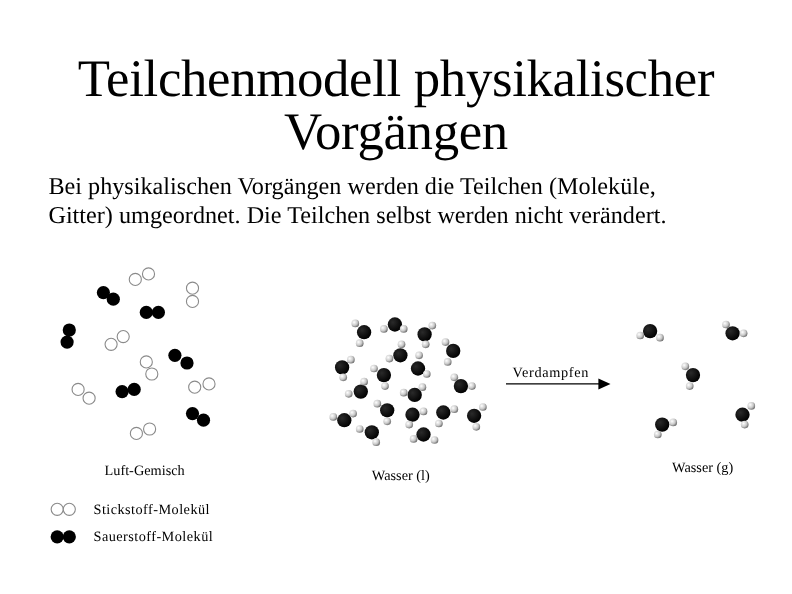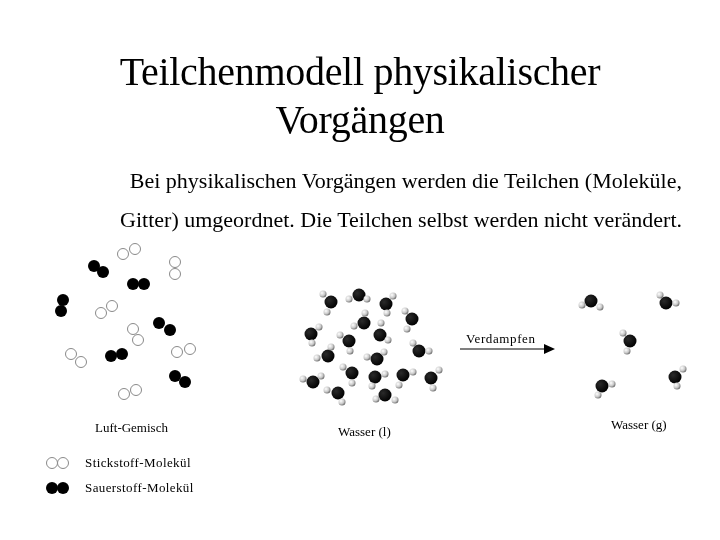--- a/index.html
+++ b/index.html
@@ -1,22 +1,22 @@
 <!DOCTYPE html>
 <html><head>
   <meta charset="utf-8">
   <style>
     html, body { margin: 0; padding: 0; background: #ffffff; }
     body { width: 720px; height: 540px; position: relative; overflow: hidden;
            font-family: "Liberation Serif", "DejaVu Serif", serif; color: #000; }
     .title { position: absolute; left: 0; top: 48px; width: 720px; text-align: center;
-             font-size: 40px; line-height: 48px; letter-spacing: -0.3px; }
+             font-size: 48px; line-height: 48px; letter-spacing: -0.3px; }
     .body-text { position: absolute; left: 44px; top: 155px; width: 650px;
                  font-size: 22px; line-height: 27px; }
-    .body-text p { margin: 12px; text-align: right; }
+    .body-text p { margin: 0; }
     svg.diagram { position: absolute; left: 0; top: 0; }
     .lbl { font-family: "Liberation Serif", "DejaVu Serif", serif; font-size: 13px; fill: #000; }
   </style>
 </head>
 <body>
 
 <div class="title">
   <div>Teilchenmodell physikalischer</div>
   <div>Vorgängen</div>
 </div>

